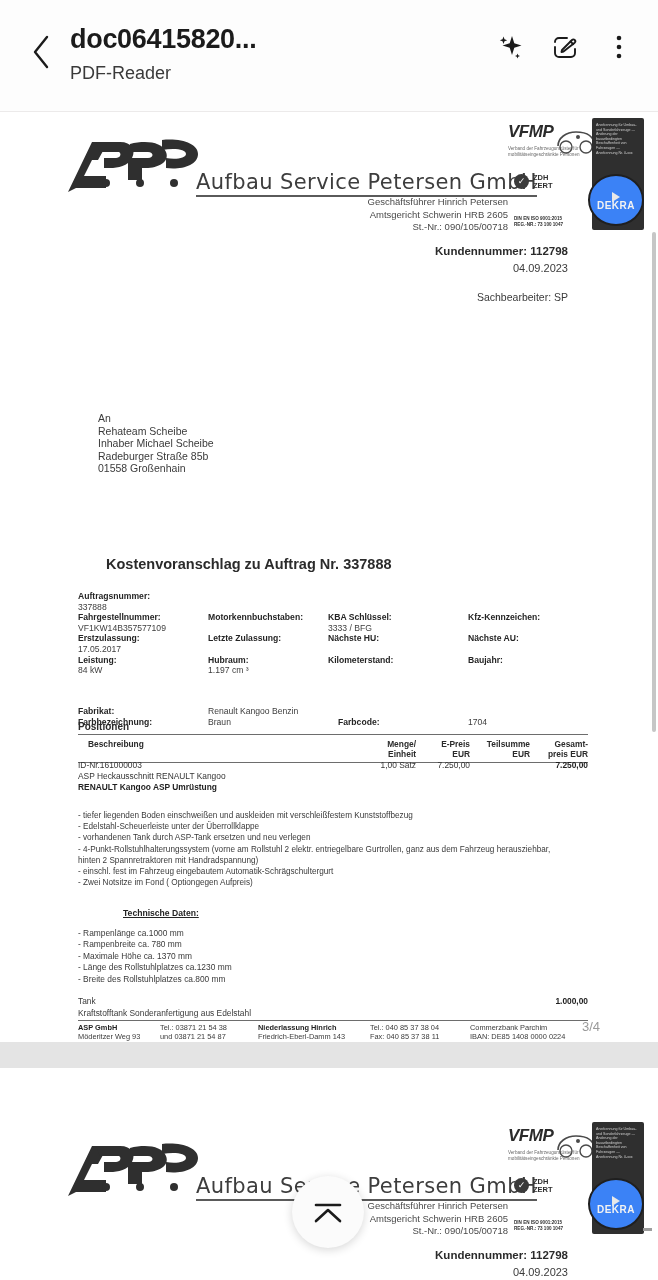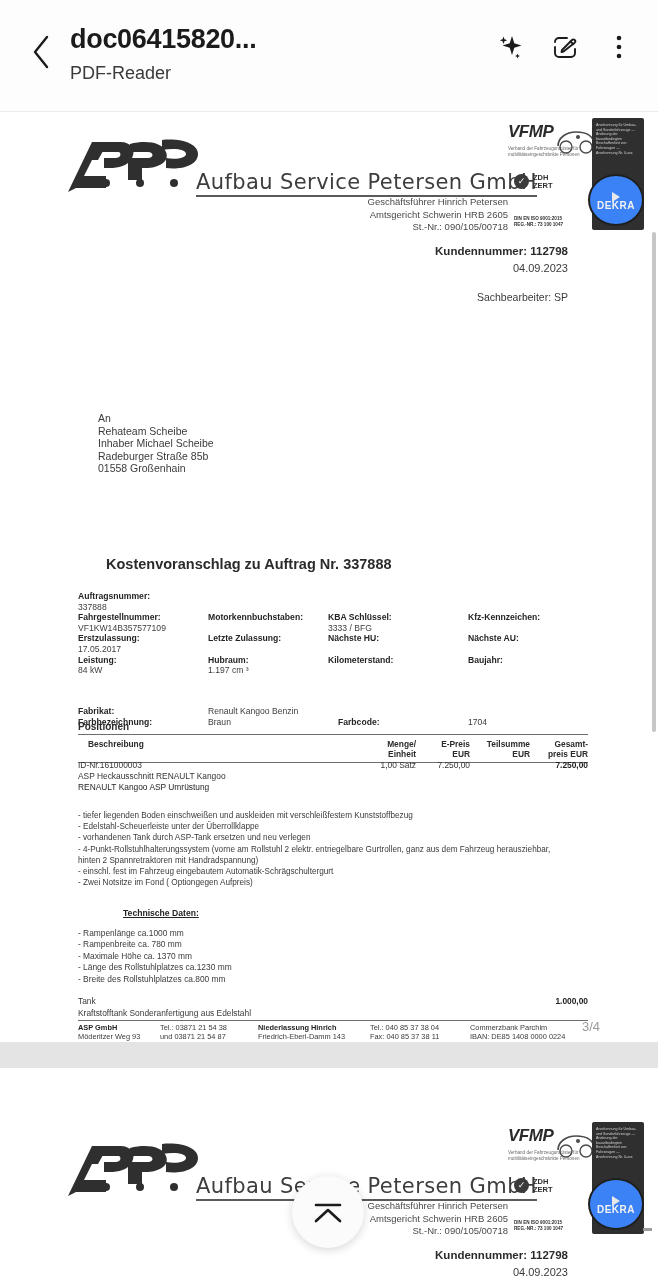--- a/index.html
+++ b/index.html
@@ -144,21 +144,21 @@
   .th-n { width: 54px; text-align: right; }
   .th-e { width: 54px; text-align: right; }
   .th-t { width: 60px; text-align: right; }
   .th-g { width: 58px; text-align: right; }
 
   .item-row {
     position: absolute; left: 78px; top: 648px; width: 510px;
     display: flex; font-size: 8.4px; color: #343434; line-height: 11px;
   }
   .item-desc { flex: 1 1 auto; }
-  .item-desc .b { font-weight: normal; color: #1f1f1f; }
+  .item-desc .b { font-weight: bold; color: #1f1f1f; }
   .item-n { width: 54px; text-align: right; }
   .item-e { width: 54px; text-align: right; }
   .item-t { width: 60px; text-align: right; }
   .item-g { width: 58px; text-align: right; font-weight: bold; color: #1f1f1f; }
 
   .bullets {
     position: absolute; left: 78px; top: 698px; width: 540px;
     font-size: 8.2px; color: #3a3a3a; line-height: 11.2px;
   }
   .tech-h {

